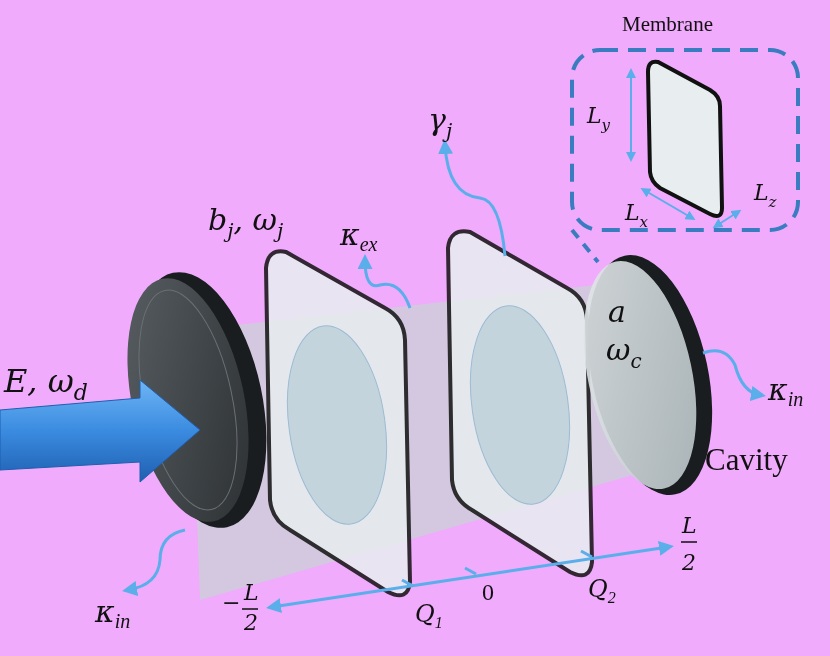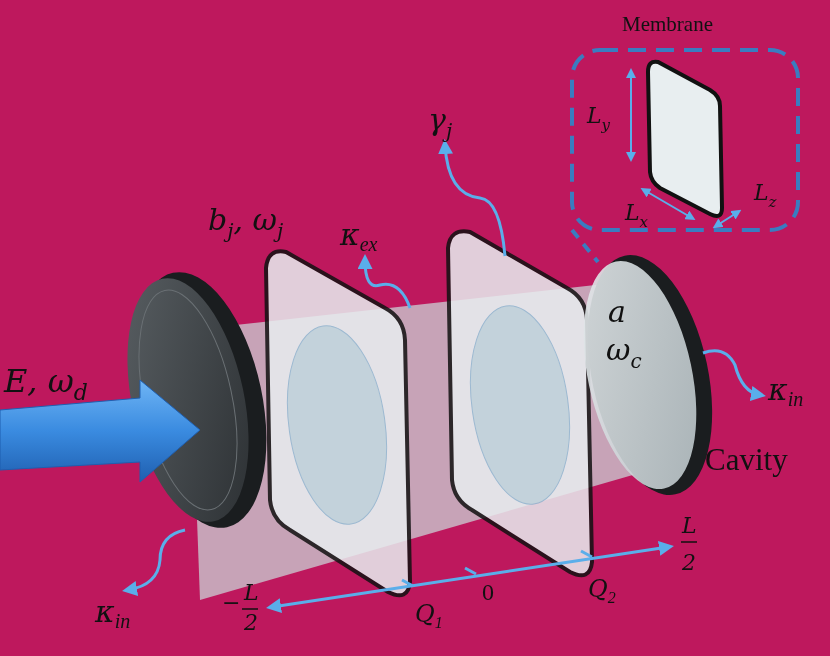--- a/index.html
+++ b/index.html
@@ -1,16 +1,16 @@
 <!DOCTYPE html>
 <html><head>
 <meta charset="utf-8">
 <style>
   html,body{margin:0;padding:0;background:#fff;}
-  #stage{position:relative;width:830px;height:656px;overflow:hidden;background:#be185d;}
+  #stage{position:relative;width:830px;height:656px;overflow:hidden;background:#f0abfc;}
   svg{position:absolute;left:0;top:0;}
   .lbl{font-family:"DejaVu Serif",serif;font-style:italic;fill:#111;}
   .rom{font-family:"Liberation Serif",serif;fill:#111;}
 </style>
 </head>
 <body>
 
 <div id="stage">
 <svg width="830" height="656" viewBox="0 0 830 656">
   <defs>

